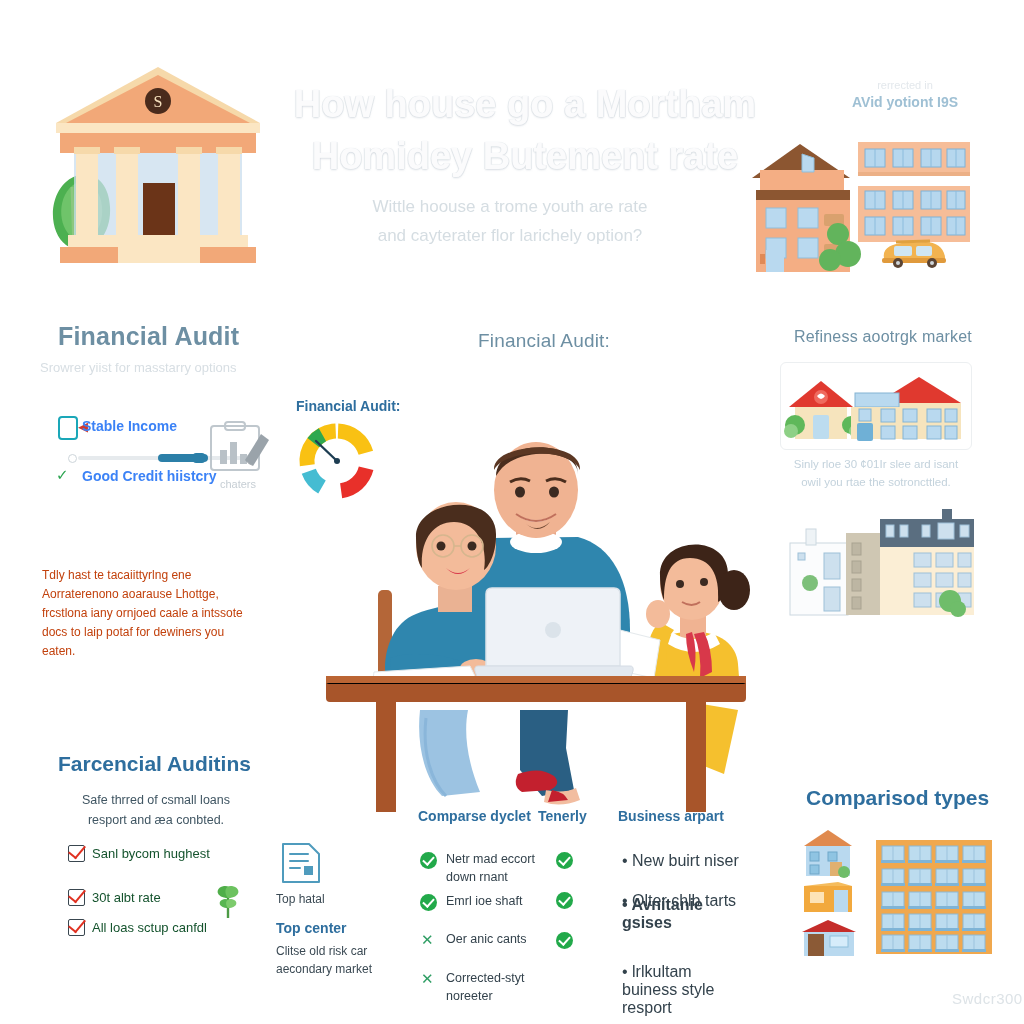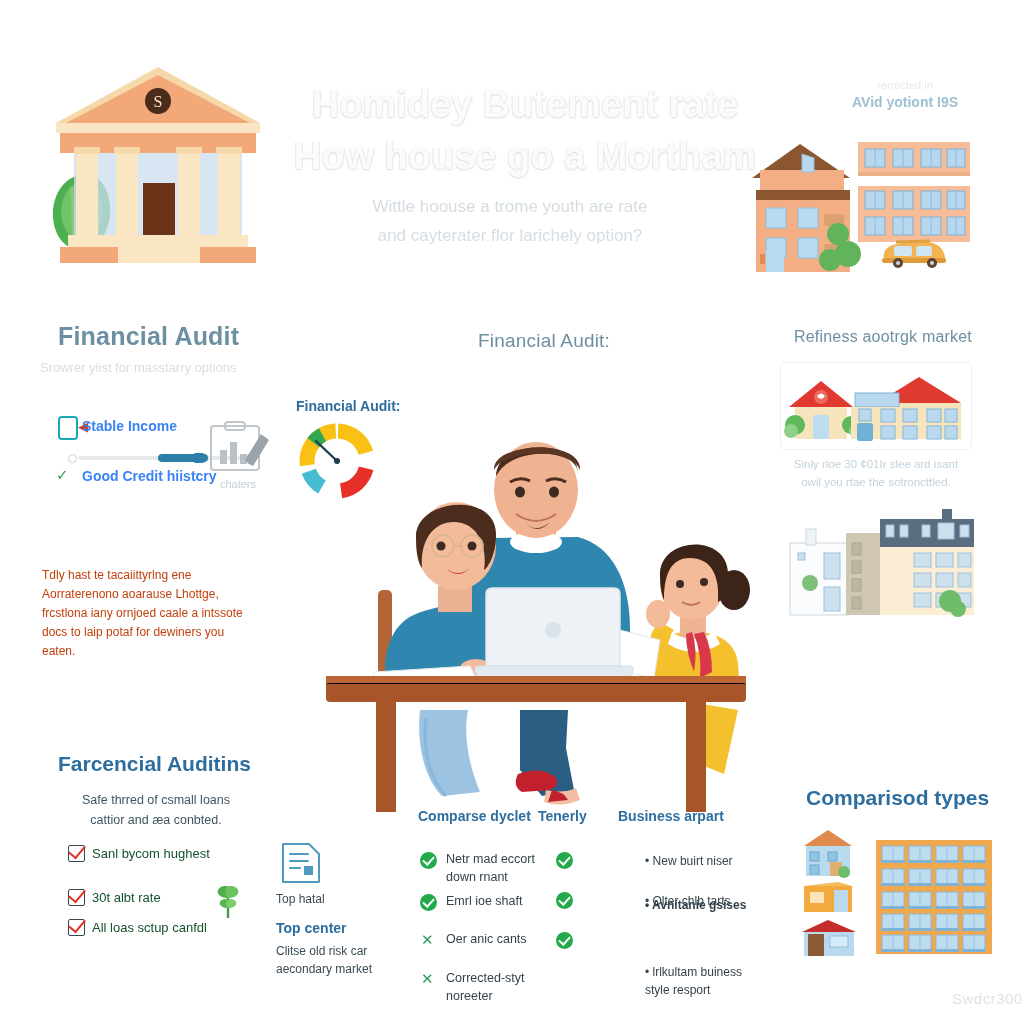--- a/index.html
+++ b/index.html
@@ -73,21 +73,21 @@
 
   
   #cc-h1{left:418px;top:808px;font-size:14px;}
   #cc-h2{left:538px;top:808px;font-size:14px;}
   #cc-h3{left:618px;top:808px;font-size:14px;}
   .ci{position:absolute;width:17px;height:17px;border-radius:50%;background:#22a94a;}
   .ci::after{content:"";position:absolute;left:5px;top:2px;width:5px;height:9px;
     border:solid #fff;border-width:0 2px 2px 0;transform:rotate(42deg);}
   .xi{position:absolute;font-size:15px;color:#2f9e64;font-weight:700;line-height:1;}
   .cl{position:absolute;font-size:12.5px;line-height:18px;color:#33424c;}
-  .bl{position:absolute;font-size:12px;line-height:18px;color:#33424c;margin-left:23px;}
+  .bl{position:absolute;font-size:16px;line-height:18px;color:#33424c;}
 
   
   #r-h1{left:794px;top:328px;font-size:16px;}
   #r-card{left:780px;top:362px;width:190px;height:86px;background:#fff;border:1px solid #eceff1;border-radius:6px;}
   #r-cap{left:776px;top:455px;width:200px;text-align:center;font-size:11.5px;line-height:18px;color:#c3d2dc;}
   #r-bldgs{left:790px;top:505px;width:185px;height:125px;}
 
   #rb-h{left:806px;top:786px;font-size:21px;}
   #watermark{left:952px;top:990px;font-size:15px;color:#dde3e7;letter-spacing:.5px;}
 
@@ -132,22 +132,22 @@
 
       <rect x="105" y="128" width="32" height="54" fill="#6b3418"></rect>
 
       <rect x="30" y="180" width="180" height="12" fill="#fbe6c3"></rect>
       <rect x="22" y="192" width="196" height="16" fill="#f2a878"></rect>
       <rect x="80" y="192" width="82" height="16" fill="#fbe6c3"></rect>
     </svg>
   </div>
 
   <div class="abs" id="title-block">
+    <div class="title-line">How house go a Mortham</div>
     <div class="title-line">Homidey Butement rate</div>
-    <div class="title-line">How house go a Mortham</div>
   </div>
   <div class="abs" id="subtitle">
     <div>Wittle hoouse a trome youth are rate</div>
     <div>and cayterater flor larichely option?</div>
   </div>
 
   <div class="abs" id="topright-note">
     <div class="l1">rerrected in</div>
     <div class="l2">AVid yotiont I9S</div>
   </div>
@@ -446,21 +446,21 @@
       <g fill="#6fbd6a">
           <circle cx="160" cy="96" r="11"></circle>
           <circle cx="168" cy="104" r="8"></circle>
         </g>
     </svg>
   </div>
 
   <div class="abs hdg-blue" id="lb-h">Farcencial Auditins</div>
   <div class="abs" id="lb-sub">
     <div>Safe thrred of csmall loans</div>
-    <div>cattior and æa conbted.</div>
+    <div>resport and æa conbted.</div>
   </div>
 
   <div class="cbox abs" id="cbx1"></div>
   <div class="abs cbrow" id="cb1">Sanl bycom hughest</div>
   <div class="cbox abs" id="cbx2"></div>
   <div class="abs cbrow" id="cb2">30t albt rate</div>
   <div class="cbox abs" id="cbx3"></div>
   <div class="abs cbrow" id="cb3">All loas sctup canfdl</div>
 
   <div class="abs" id="leaf-sprout">

